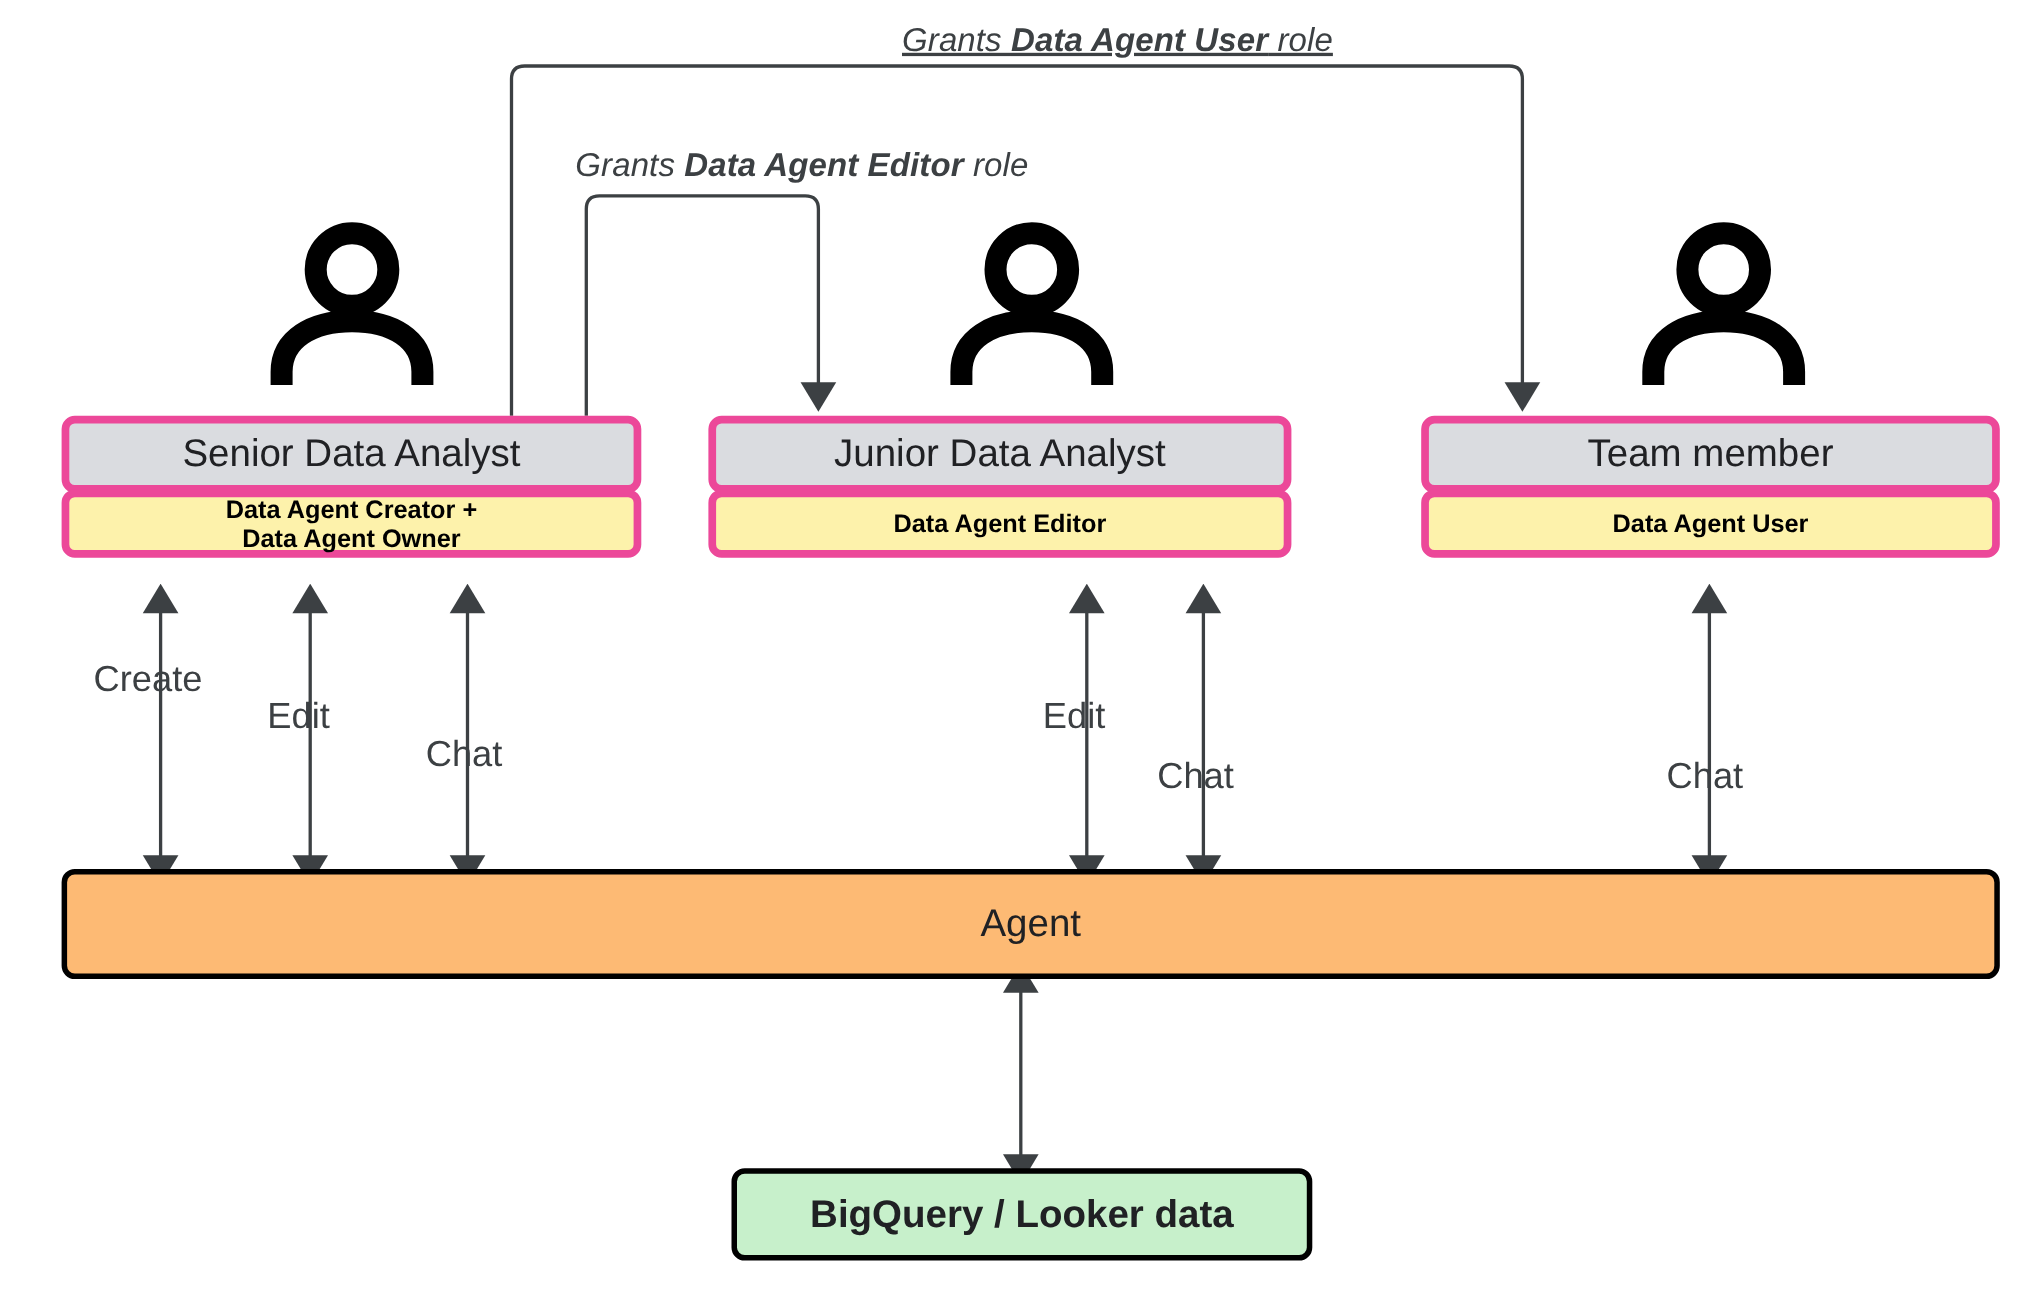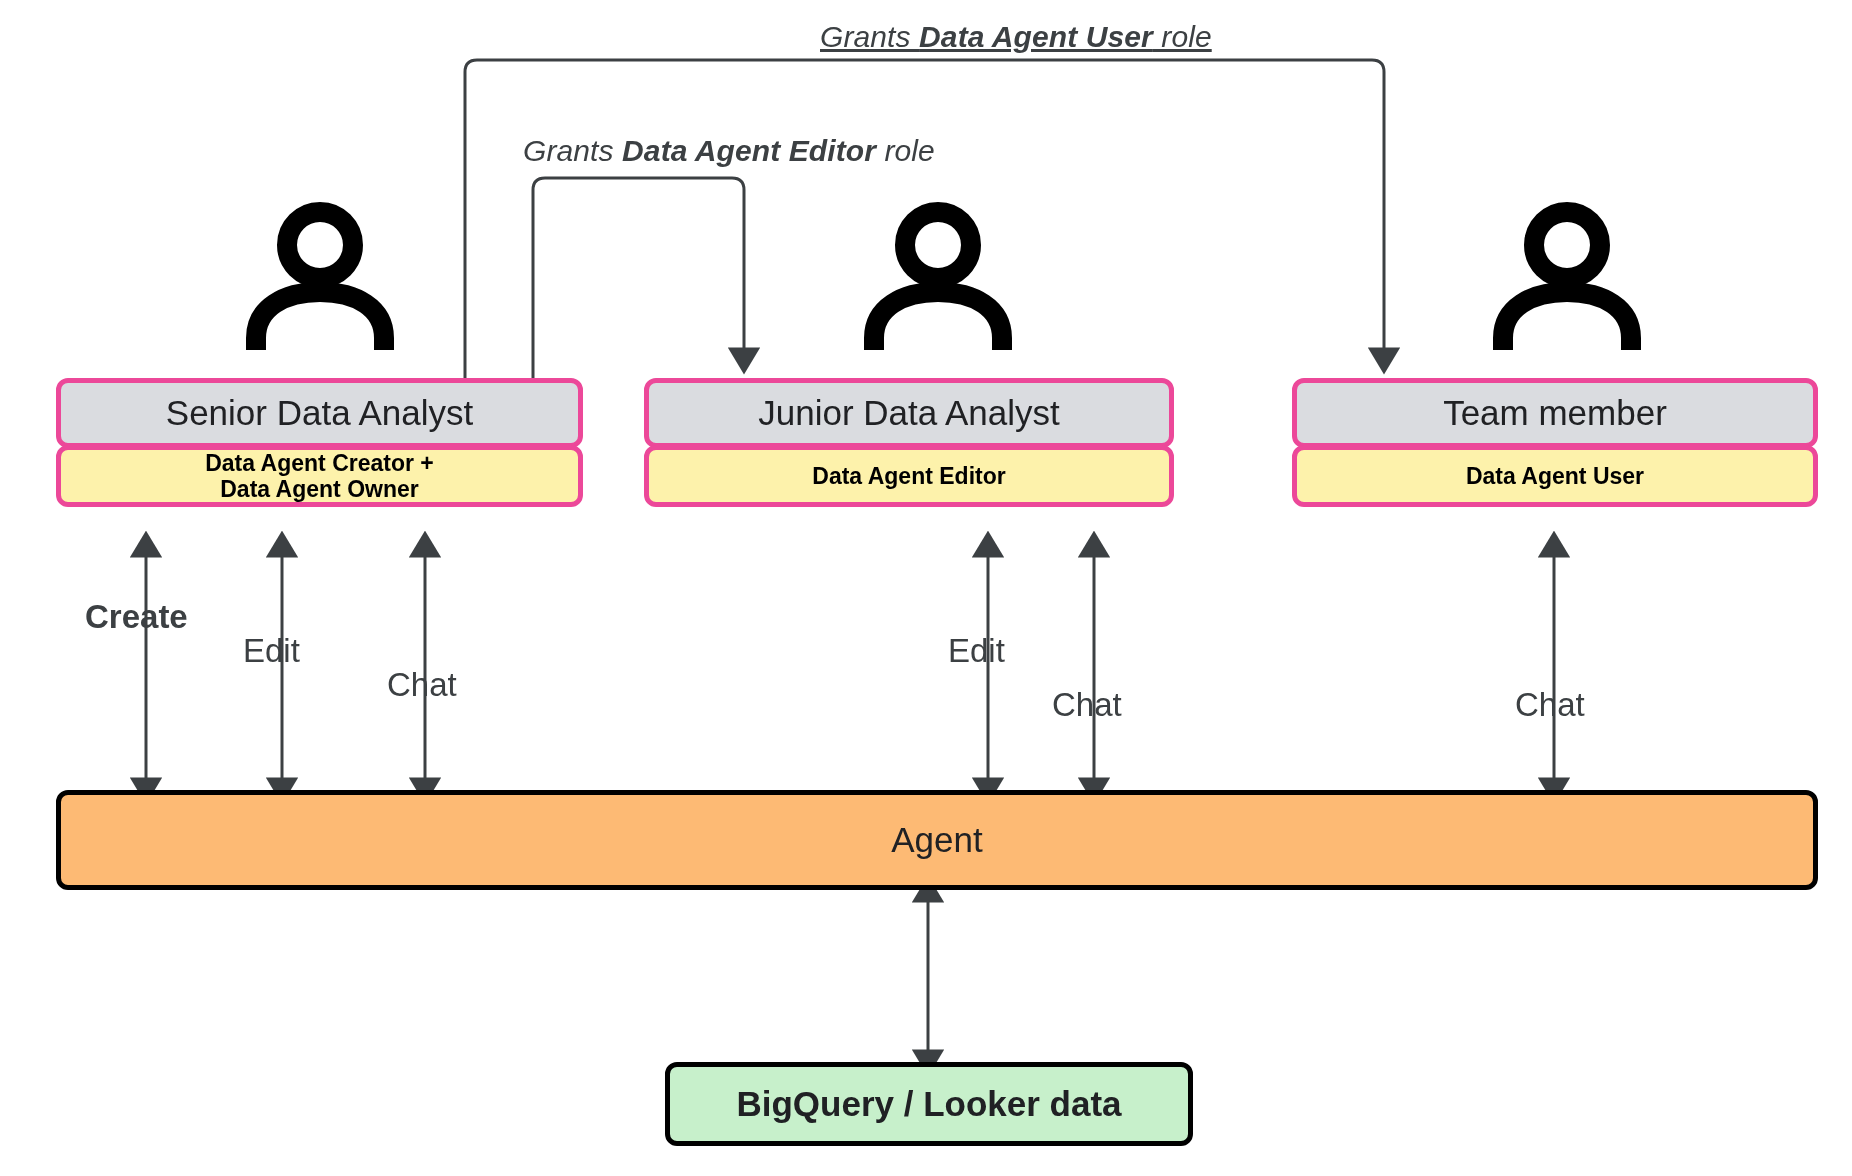--- a/index.html
+++ b/index.html
@@ -46,21 +46,21 @@
     width: 160px;
     height: 150px;
   }
 
   
   .col {
     position: absolute;
   }
   .title-box, .role-box {
     box-sizing: border-box;
-    border: 5px solid #ec4899;
+    border: 7px solid #ec4899;
     border-radius: 12px;
     display: flex;
     align-items: center;
     justify-content: center;
     text-align: center;
     position: relative;
   }
   .title-box {
     background: #dadce0;
     height: 70px;
@@ -197,21 +197,21 @@
 
   <div class="col" style="left:1292px; top:378px; width:526px;">
     <div class="title-box">Team member</div>
     <div class="role-box">
       <div>
         <span class="l1">Data Agent User</span>
       </div>
     </div>
   </div>
 
-  <div class="action-label" style="left:85px; top:600px;font-weight:bold;">Create</div>
+  <div class="action-label" style="left:85px; top:600px;">Create</div>
   <div class="action-label" style="left:243px; top:634px;">Edit</div>
   <div class="action-label" style="left:387px; top:668px;">Chat</div>
 
   <div class="action-label" style="left:948px; top:634px;">Edit</div>
   <div class="action-label" style="left:1052px; top:688px;">Chat</div>
 
   <div class="action-label" style="left:1515px; top:688px;">Chat</div>
 
   <div class="agent-bar" style="left:56px; top:790px; width:1762px; height:100px;">Agent</div>
 

